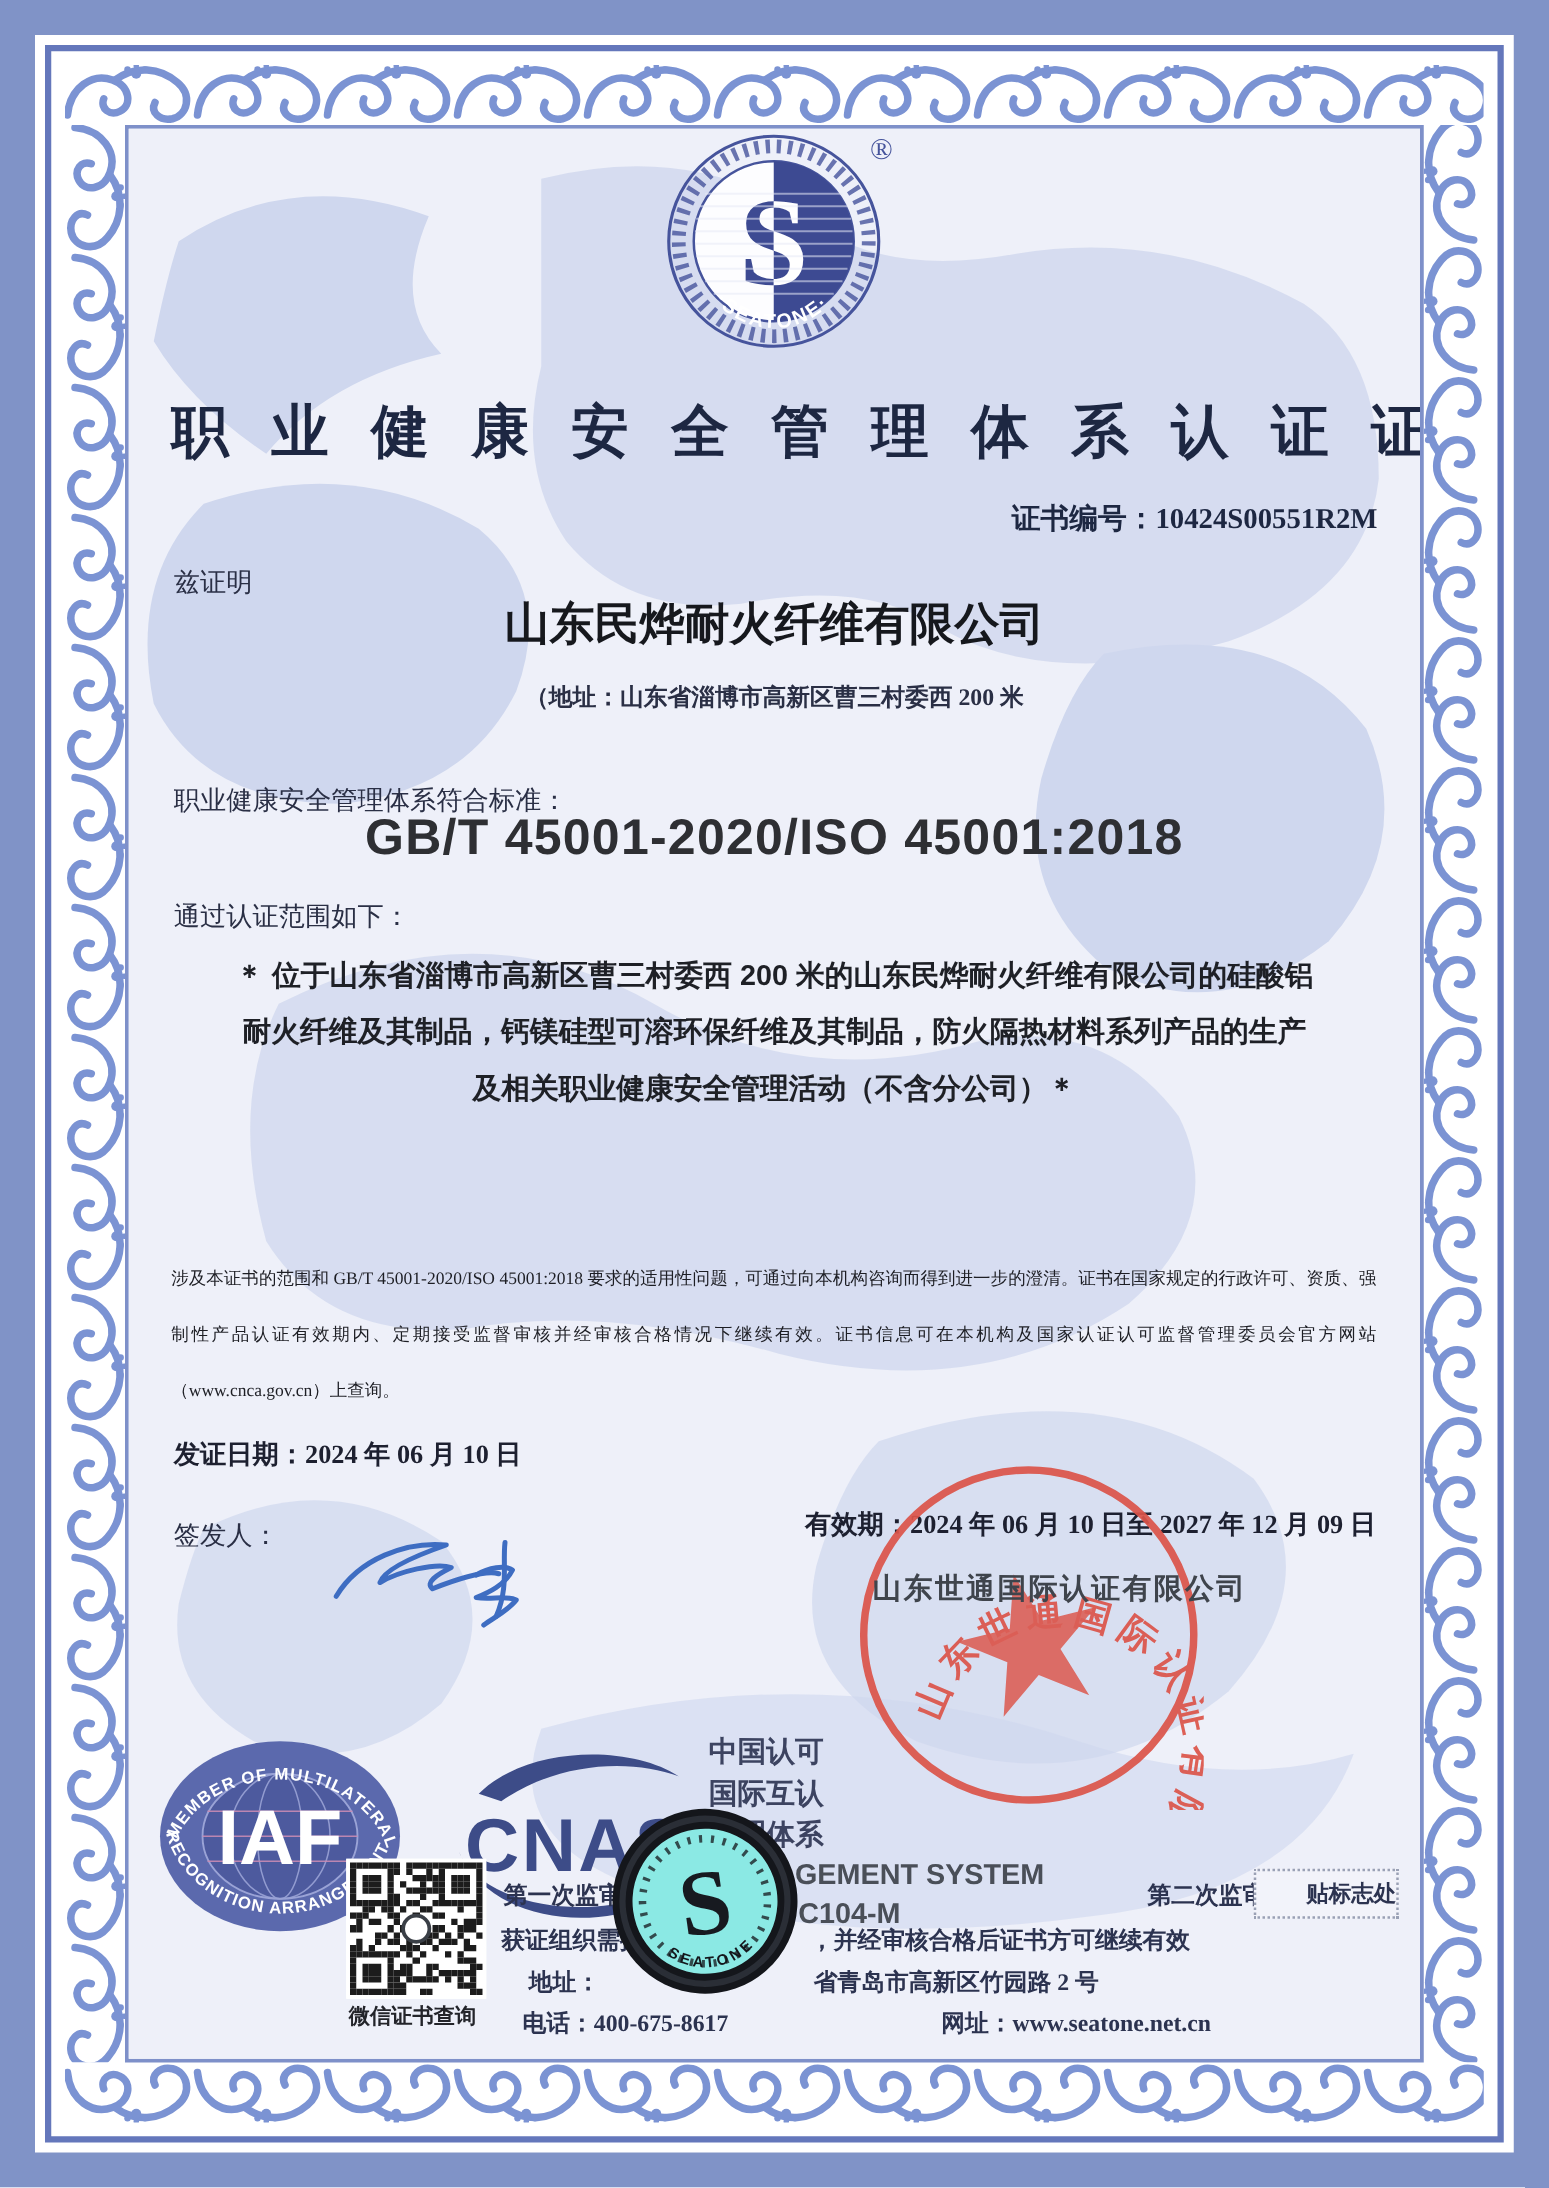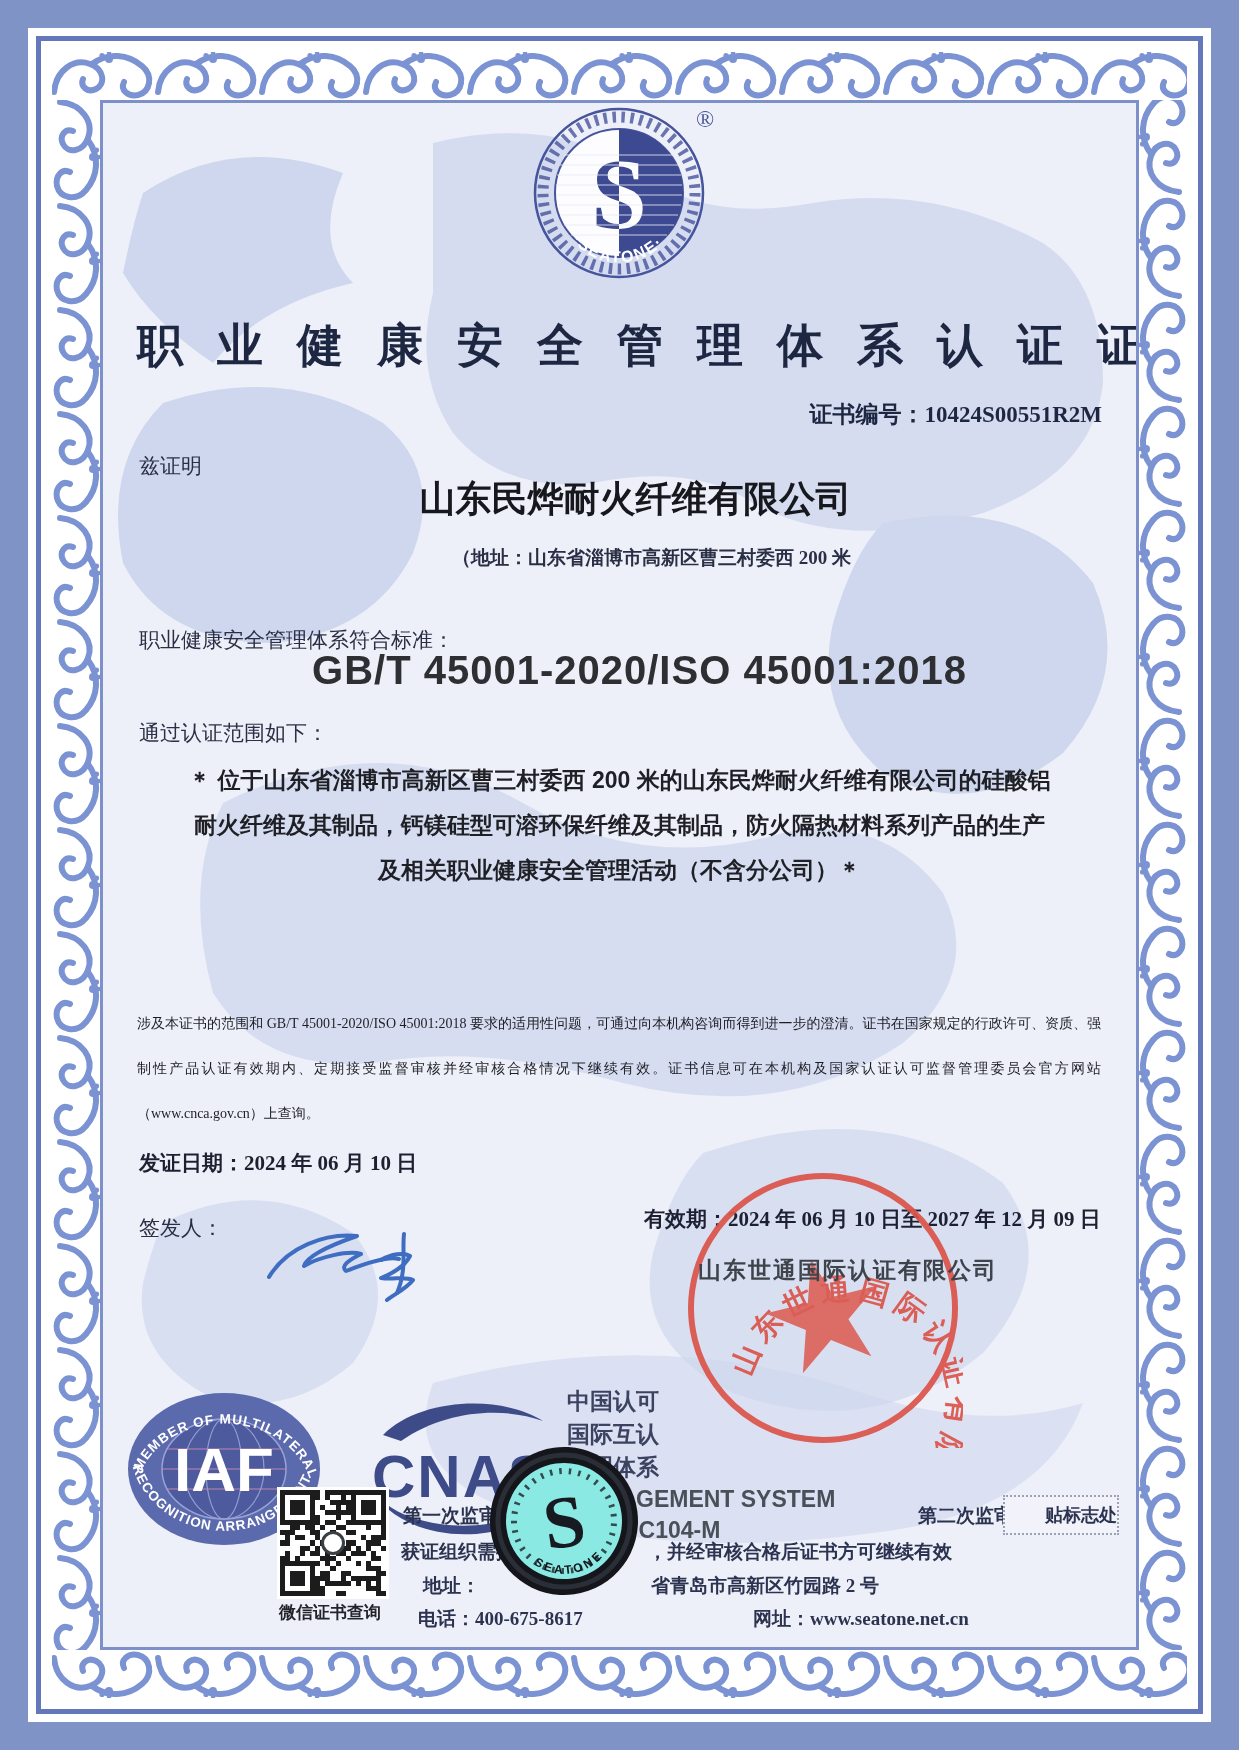--- a/index.html
+++ b/index.html
@@ -19,25 +19,25 @@
   .content{position:absolute;inset:103px;background:#eef0f9;overflow:hidden;
            font-family:"Liberation Serif","DejaVu Serif",serif;color:#23242a;}
   .map{position:absolute;inset:0;z-index:0;}
   .sans{font-family:"Liberation Sans","DejaVu Sans",sans-serif;}
 
   .emblem{left:421px;top:2px;width:190px;height:190px;z-index:2;}
   .title{left:0;top:212px;width:100%;text-align:center;font-size:46px;font-weight:bold;
          color:#1d2742;letter-spacing:34px;padding-left:34px;box-sizing:border-box;white-space:nowrap;}
   .certno{right:34px;top:296px;font-size:23px;font-weight:bold;color:#1d2742;}
   .certify{left:36px;top:349px;font-size:21px;color:#2a2f45;}
-  .company{left:0;top:372px;width:100%;text-align:center;font-size:36px;font-weight:bold;color:#16181d;padding-left:16px;}
-  .addr1{left:0;top:442px;width:100%;text-align:center;font-size:19px;font-weight:600;color:#2a2f45;margin-left:32px;}
+  .company{left:0;top:372px;width:100%;text-align:center;font-size:36px;font-weight:bold;color:#16181d;}
+  .addr1{left:0;top:442px;width:100%;text-align:center;font-size:19px;font-weight:600;color:#2a2f45;}
   .addr2{left:0;top:480px;width:100%;text-align:center;font-size:19px;font-weight:600;color:#2a2f45;}
   .stdlabel{left:36px;top:523px;font-size:21px;color:#2a2f45;}
-  .standard{left:0;top:545px;width:100%;text-align:center;font-size:40px;font-weight:600;color:#2e2f33;letter-spacing:1px;padding-left:20px;}
+  .standard{left:0;top:545px;width:100%;text-align:center;font-size:40px;font-weight:600;color:#2e2f33;letter-spacing:1px;}
   .scopelabel{left:36px;top:616px;font-size:21px;color:#2a2f45;}
   .scope{left:0;top:655px;width:100%;text-align:center;font-size:23px;font-weight:bold;
          color:#1e2026;line-height:45px;}
   .legal{left:34px;top:898px;width:964px;font-size:14px;line-height:45px;text-align:justify;color:#1d1e24;}
   .issue{left:36px;top:1046px;font-size:21px;font-weight:bold;color:#1d2030;}
   .valid{left:541px;top:1102px;font-size:21px;font-weight:bold;color:#1d2030;}
   .signer{left:36px;top:1111px;font-size:21px;color:#2a2f45;}
   .signature{left:158px;top:1122px;width:210px;height:86px;z-index:3;}
   .stamp{left:580px;top:1065px;width:280px;height:280px;z-index:3;opacity:.92;}
   .issuer{left:555px;top:1152px;width:380px;text-align:center;font-size:23px;font-weight:bold;

